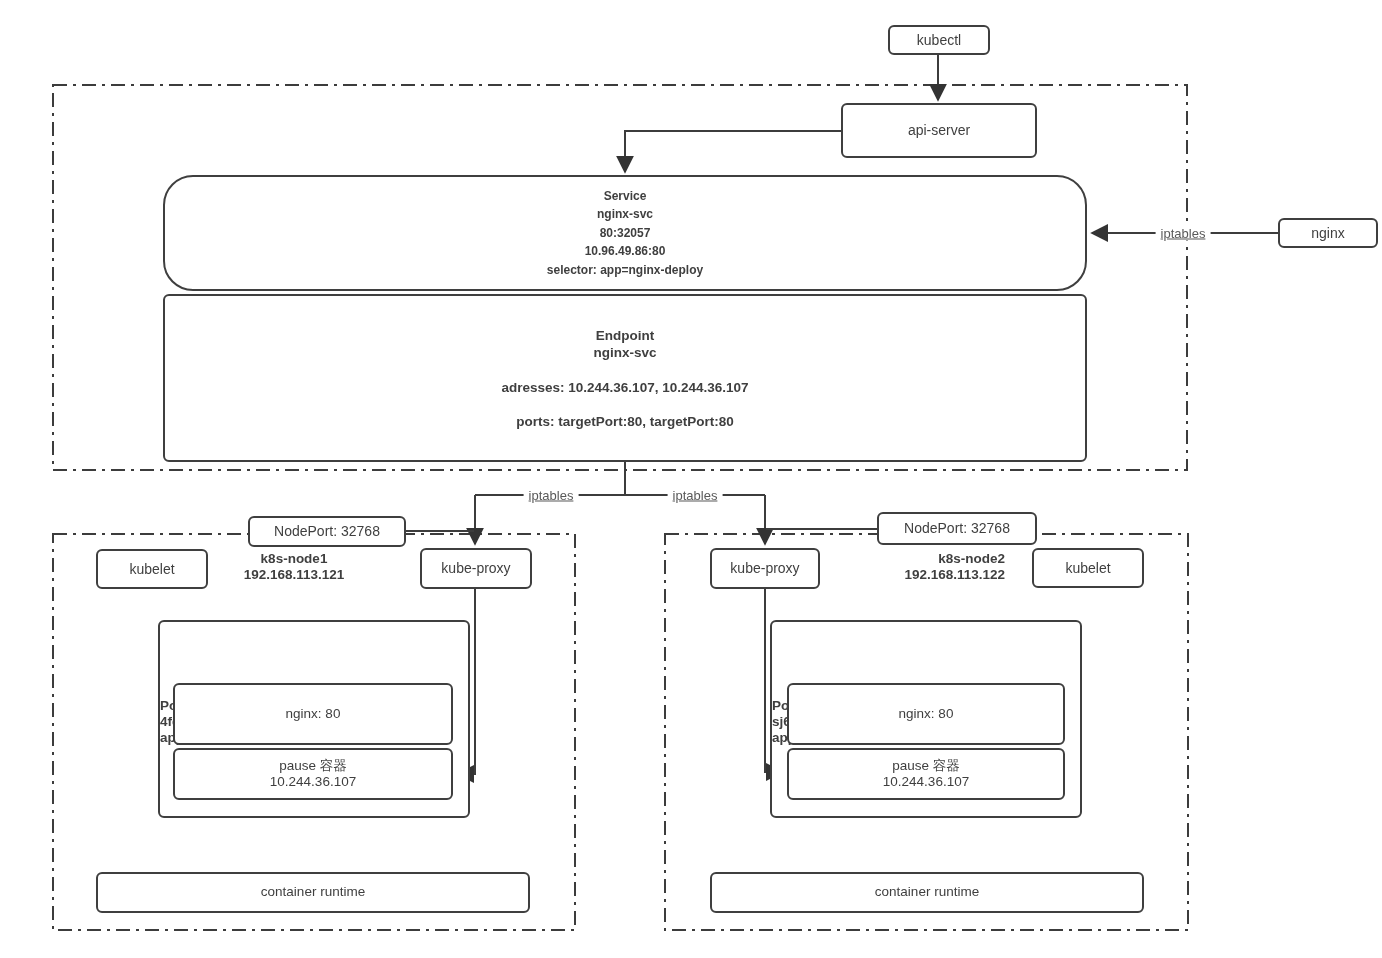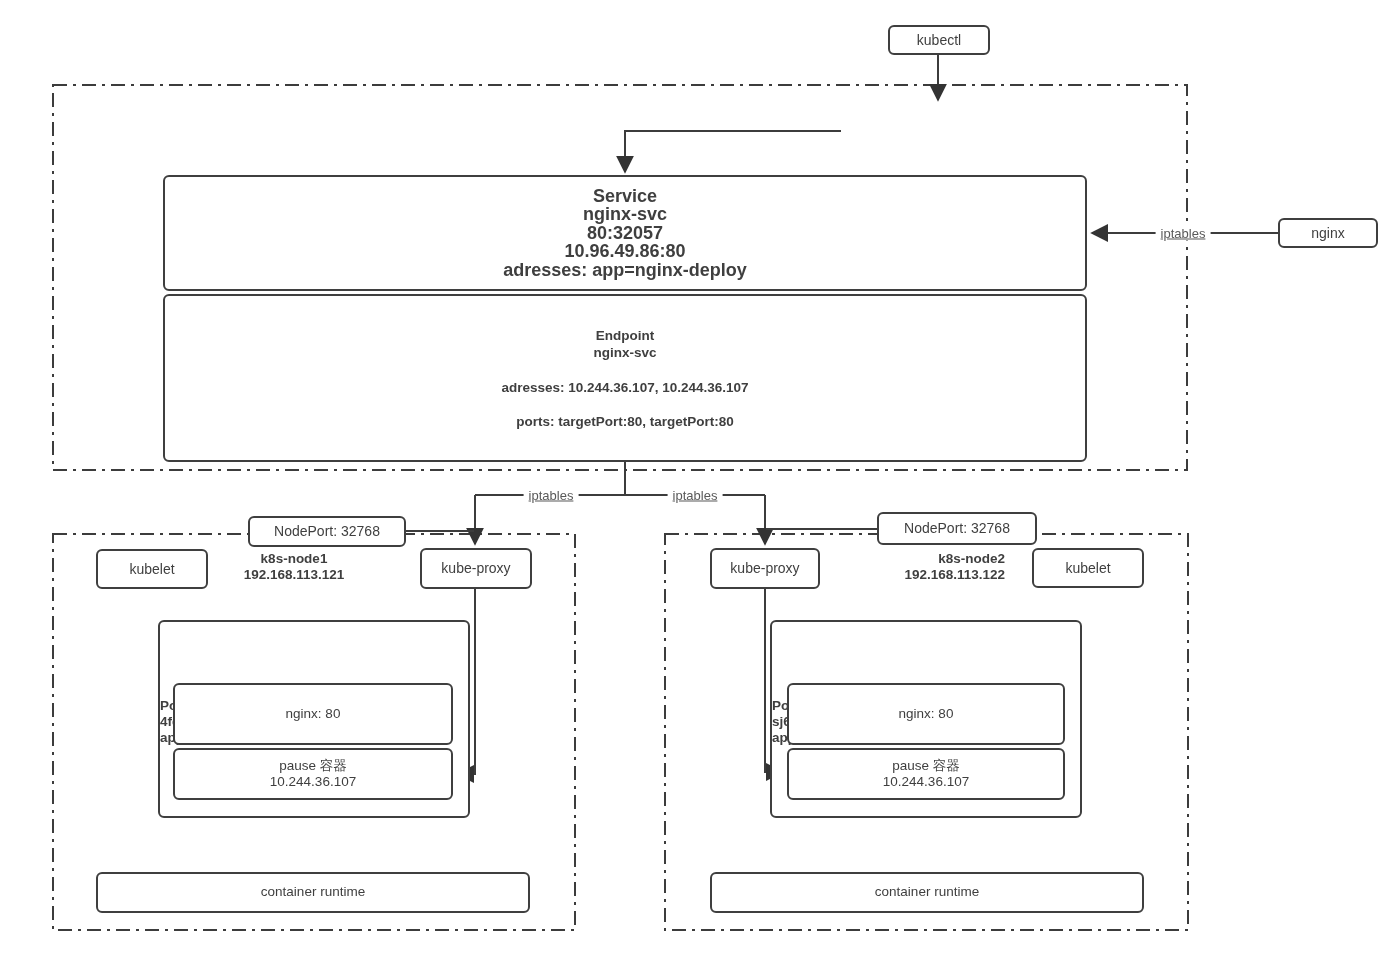--- a/index.html
+++ b/index.html
@@ -20,21 +20,21 @@
     line-height:16px;color:#3f3f3f;
   }
   .wire-label{
     position:absolute;transform:translate(-50%,-50%);background:#ffffff;
     padding:0 5px;font-size:13px;color:#595959;font-weight:normal;white-space:nowrap;text-decoration:underline;
   }
   
   .kubectl-box{left:888px;top:25px;width:102px;height:30px;}
   .api-server-box{left:841px;top:103px;width:196px;height:55px;}
   .master-label{left:505px;top:94px;width:240px;}
-  .service-box{left:163px;top:175px;width:924px;height:116px;font-size:18px;font-weight:bold;line-height:18.5px;}
+  .service-box{left:163px;top:175px;width:924px;height:116px;font-size:12px;font-weight:bold;line-height:18.5px;border-radius:30px;}
   .endpoint-box{left:163px;top:294px;width:924px;height:168px;font-size:13.5px;font-weight:bold;line-height:17px;}
   .endpoint-box .gap18{margin-top:18px;text-align:center;}
   .endpoint-box .gap17{margin-top:17px;}
   .wget-box{left:1278px;top:218px;width:100px;height:30px;}
   .lbl-iptables-wget{left:1183px;top:233px;}
   .lbl-iptables-left{left:551px;top:495px;}
   .lbl-iptables-right{left:695px;top:495px;}
   
   .nodeport1-box{left:248px;top:516px;width:158px;height:31px;}
   .kubelet1-box{left:96px;top:549px;width:112px;height:40px;}
@@ -84,31 +84,34 @@
     <line x1="406" y1="531" x2="474" y2="531" stroke="#3c3c3c" stroke-width="2"></line>
     <line x1="878" y1="529" x2="766" y2="529" stroke="#3c3c3c" stroke-width="2"></line>
 
     <polyline points="475,589 475,774 458,774" fill="none" stroke="#3c3c3c" stroke-width="2" marker-end="url(#arrow)"></polyline>
     <polyline points="765,589 765,772 782,772" fill="none" stroke="#3c3c3c" stroke-width="2" marker-end="url(#arrow)"></polyline>
   </svg>
 
   <div class="box kubectl-box">
     <span>kubectl</span>
   </div>
+  <div class="box api-server-box">
+    <span>api-server</span>
+  </div>
   <div class="box wget-box">
     <span>nginx</span>
   </div>
 
 
   <div class="box col service-box">
     <div>Service</div>
     <div>nginx-svc</div>
     <div>80:32057</div>
     <div>10.96.49.86:80</div>
-    <div>adresses: app=nginx-deploy</div>
+    <div>selector: app=nginx-deploy</div>
   </div>
 
   <div class="box col endpoint-box">
     <div>Endpoint</div>
     <div>nginx-svc</div>
     <div class="gap18">adresses: 10.244.36.107, 10.244.36.107</div>
     <div class="gap17">ports: targetPort:80, targetPort:80</div>
   </div>
 
   <div class="wire-label lbl-iptables-wget">iptables</div>

